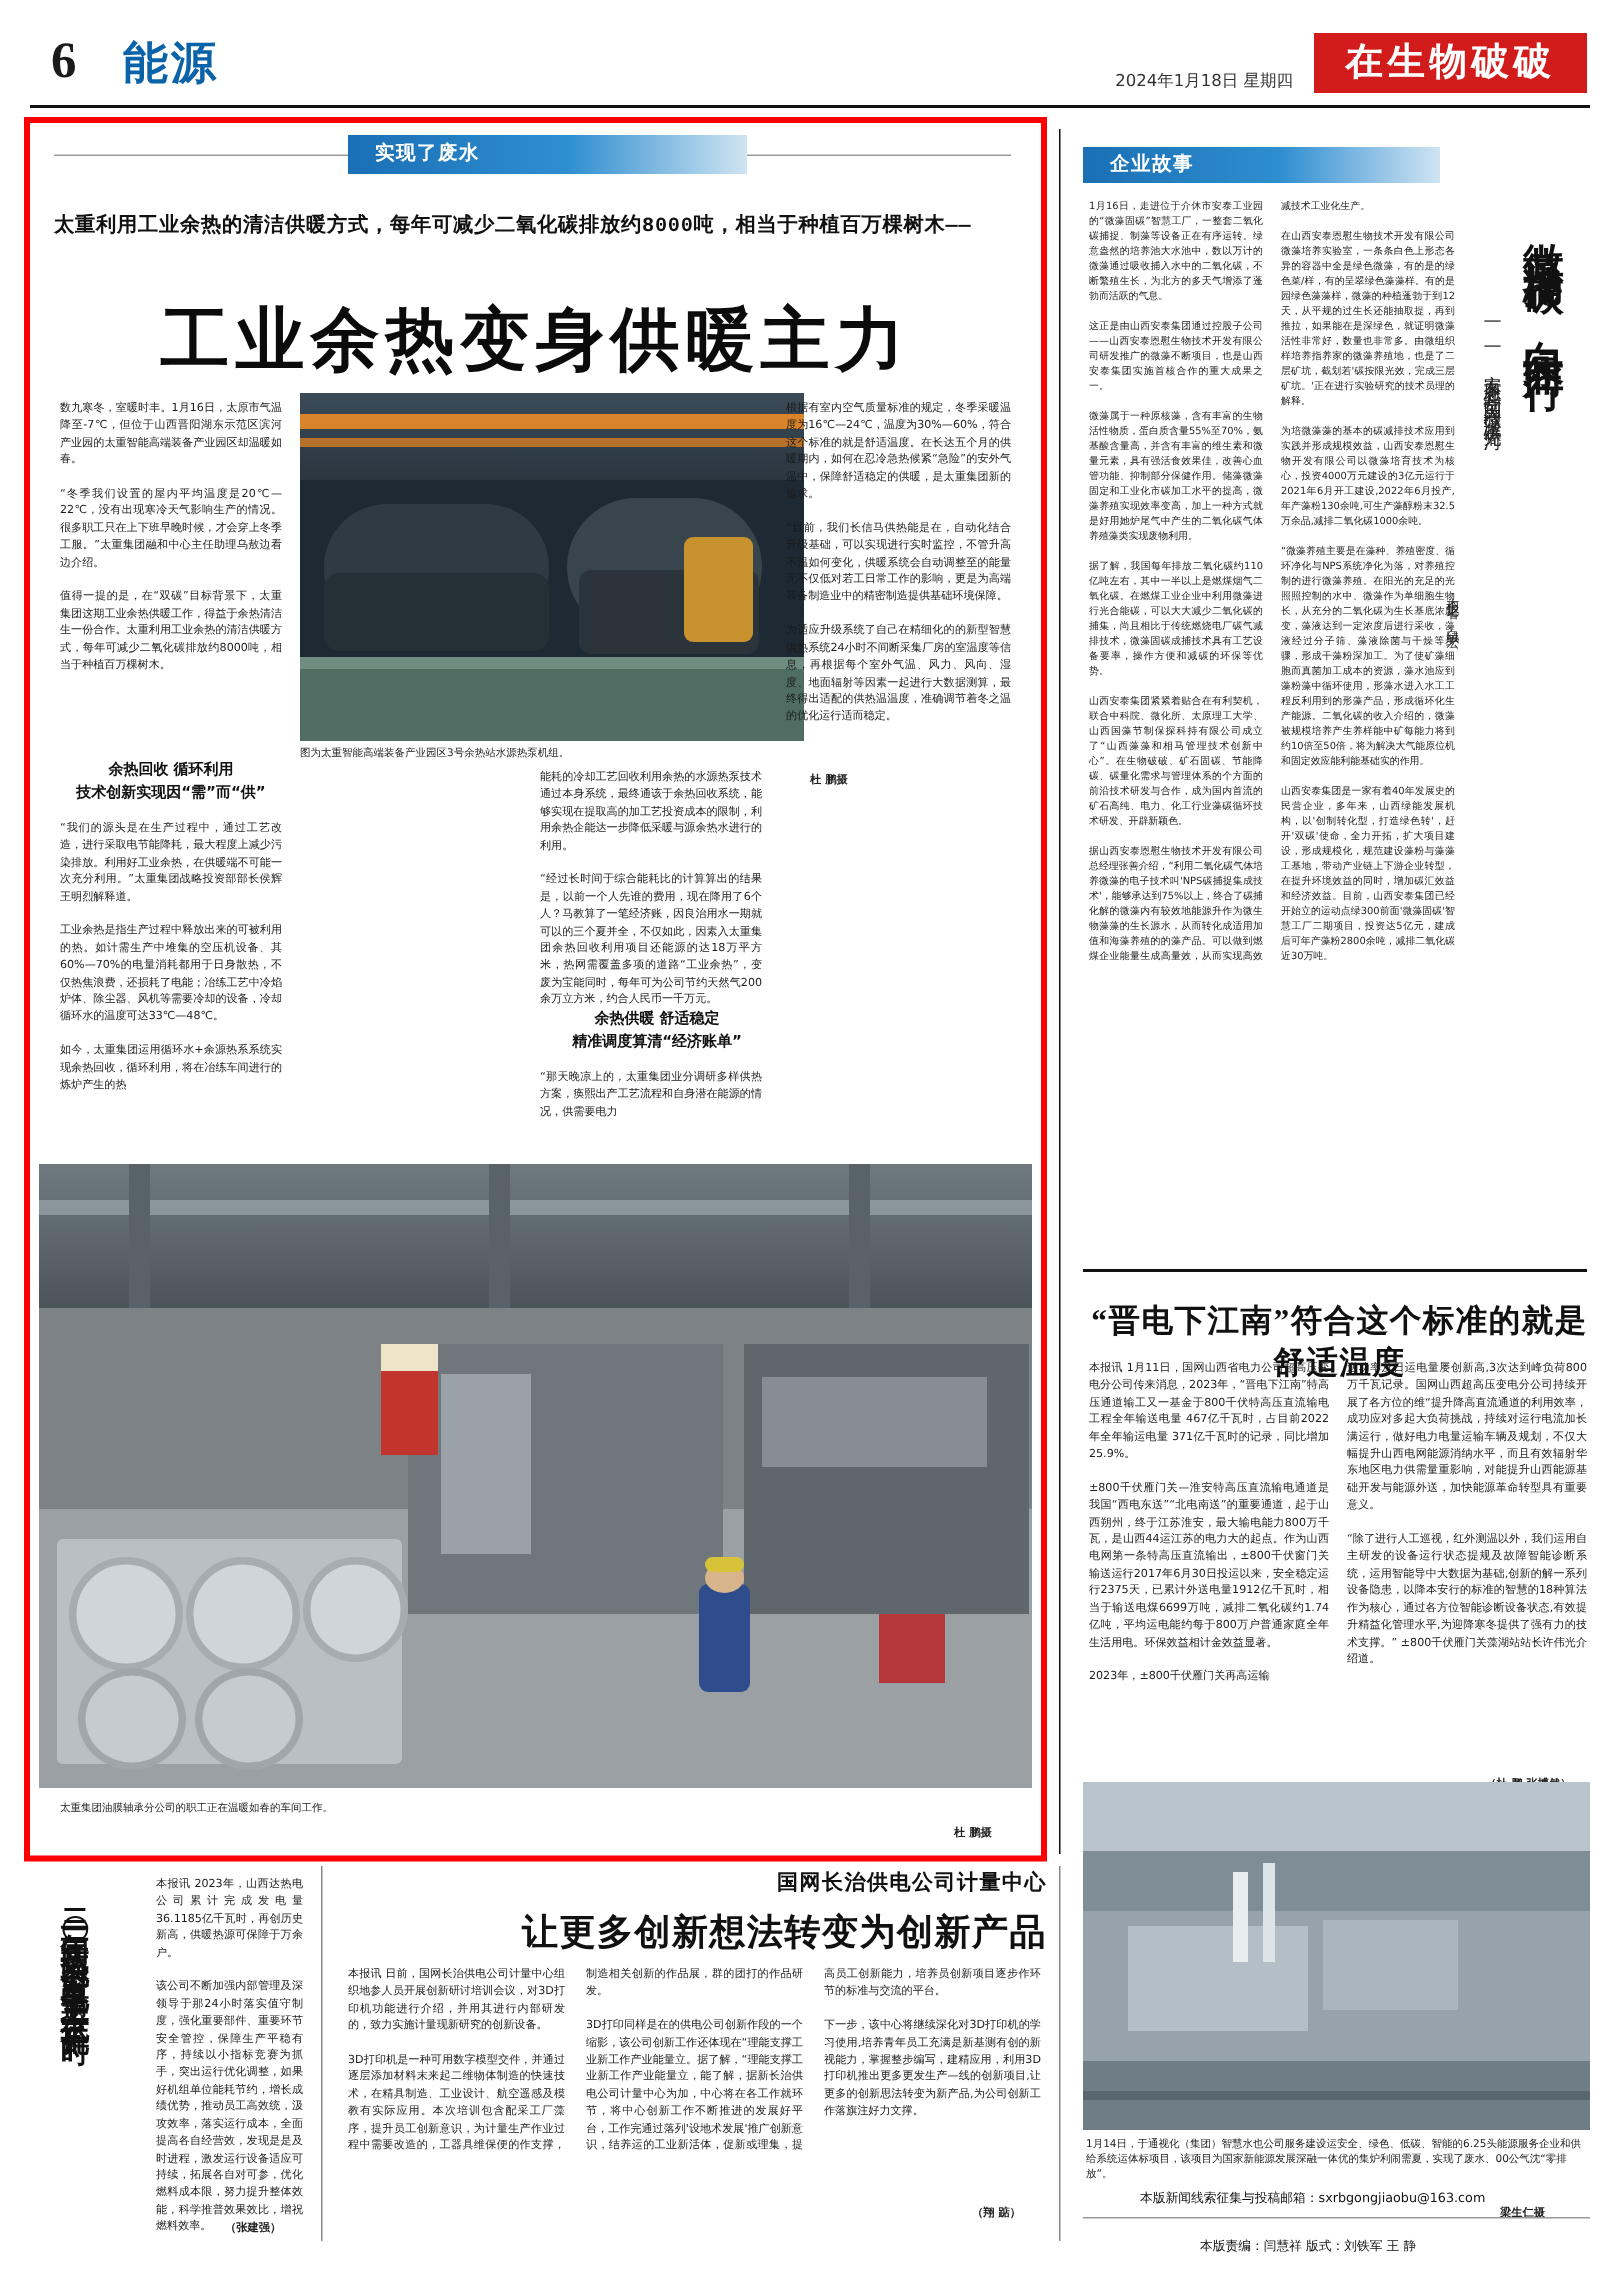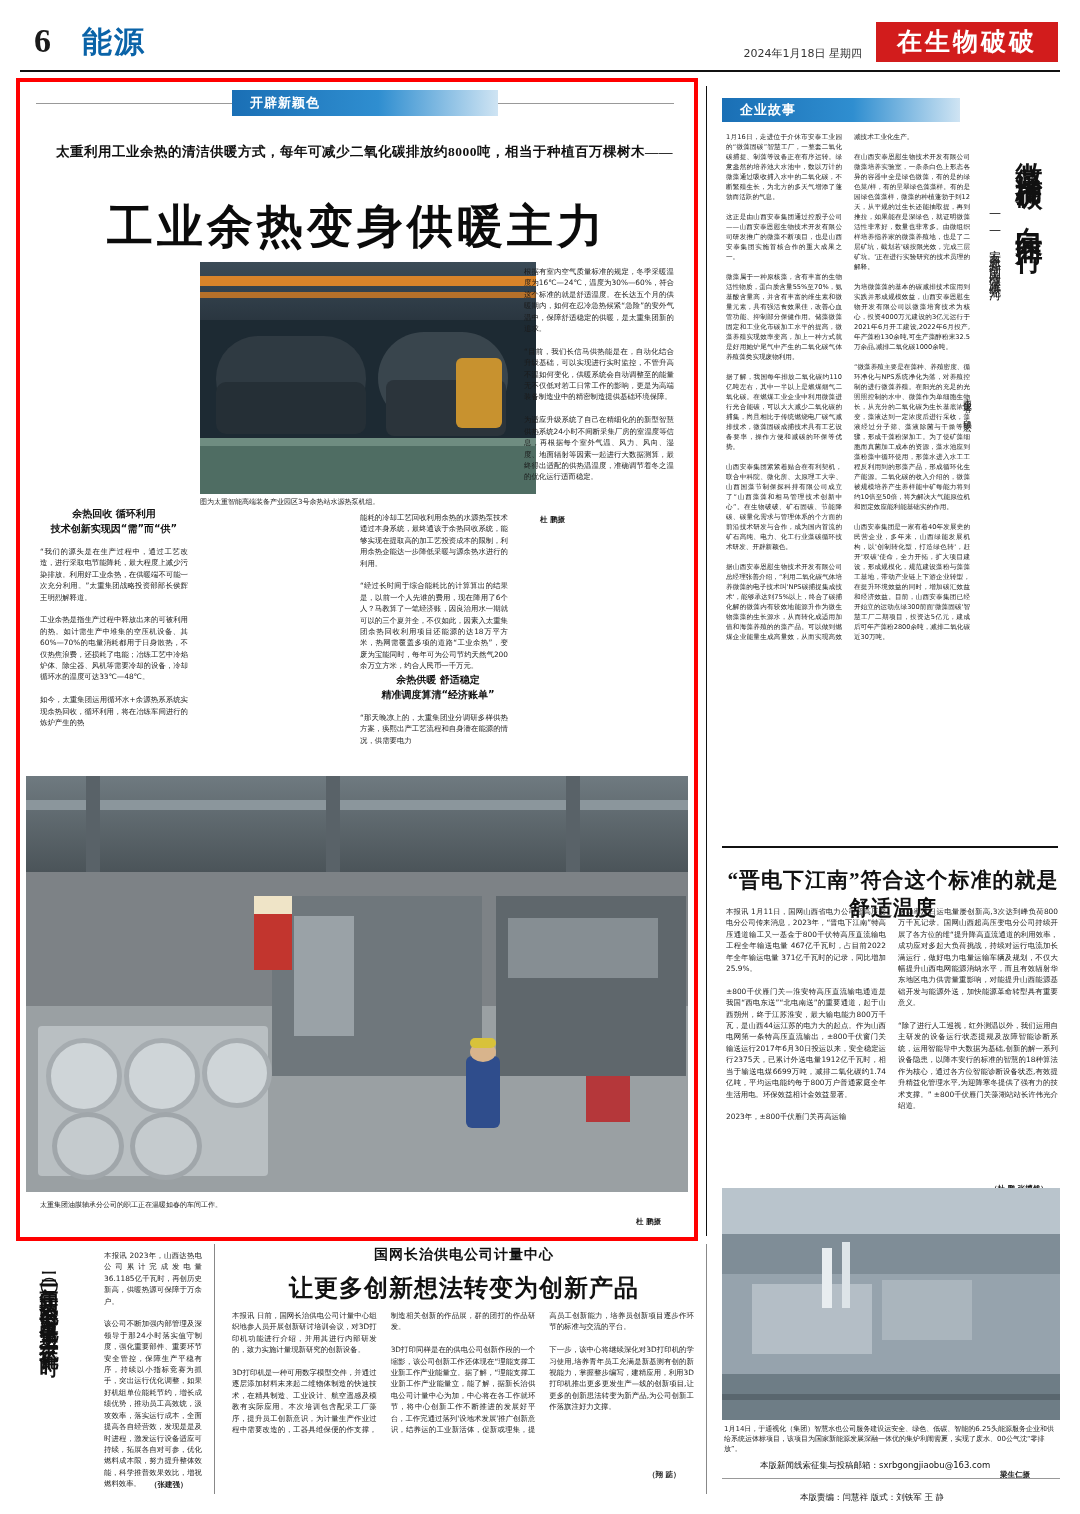--- a/index.html
+++ b/index.html
@@ -21,57 +21,57 @@
   .col{position:absolute;font-size:7.4px;line-height:11.4px;color:#1b1b1b;text-align:justify;text-justify:inter-ideograph;}
   .sep{position:absolute;background:#111;}
   .thin{position:absolute;background:#999;}
 
   
   .banner{position:absolute;height:26px;background:linear-gradient(to right,#1a6fb5 0%,#2f8ed0 55%,#cfe4f3 100%);}
   .banner span{display:inline-block;color:#fff;font-size:13px;font-weight:bold;line-height:26px;padding-left:18px;letter-spacing:1px;}
   .banner .bar{display:inline-block;color:#fff;}
 
   
-  .lead{position:absolute;left:56px;top:140px;width:634px;font-size:13.5px;font-weight:bold;line-height:24px;color:#111;font-family:Liberation Serif, serif;letter-spacing:.5px;}
+  .lead{position:absolute;left:36px;top:140px;width:634px;font-size:13.5px;font-weight:bold;line-height:24px;color:#111;font-family:Liberation Mono, monospace;letter-spacing:.5px;}
   .headline{position:absolute;left:40px;top:196px;width:634px;text-align:center;font-size:46px;font-weight:bold;letter-spacing:4px;color:#0b0b0b;font-family:"Liberation Serif",serif;}
 
   .subhead{position:absolute;font-size:10px;font-weight:bold;text-align:center;color:#111;line-height:15px;}
 
   .photo{position:absolute;overflow:hidden;}
   .cap{position:absolute;font-size:7px;color:#222;}
   .credit{position:absolute;font-size:7.5px;color:#222;font-weight:bold;margin-top:18px;}
 
   
   .vtitle{position:absolute;writing-mode:vertical-rl;text-orientation:upright;font-size:27px;font-weight:bold;letter-spacing:7px;color:#111;font-family:"Liberation Serif",serif;line-height:46px;}
   .vsub{position:absolute;writing-mode:vertical-rl;text-orientation:upright;font-size:12px;letter-spacing:3px;color:#222;line-height:22px;}
   .vauthor{position:absolute;writing-mode:vertical-rl;text-orientation:upright;font-size:8.5px;letter-spacing:2px;color:#222;}
 
   .h2{position:absolute;font-size:20px;font-weight:bold;color:#111;font-family:"Liberation Serif",serif;letter-spacing:1px;}
-  .h3{position:absolute;font-size:16px;font-weight:bold;color:#111;font-family:Liberation Sans, sans-serif;letter-spacing:1px;text-align:center;}
+  .h3{position:absolute;font-size:16px;font-weight:bold;color:#111;font-family:Liberation Sans, sans-serif;letter-spacing:1px;text-align:right;}
   .footline{position:absolute;font-size:8.5px;color:#111;}
 </style>
 </head>
 <body>
 
 <div class="page">
 
   <div class="masthead">
     <div class="page-num">6</div>
     <div class="section-name">能源</div>
     <div class="mast-date">2024年1月18日 星期四</div>
     <div class="mast-logo">在生物破破</div>
   </div>
   <div class="mast-rule"></div>
 
   <div class="redframe"></div>
 
   <div class="sep" style="left:706px;top:86px;width:1px;height:1150px;"></div>
 
   <div class="banner" style="left:232px;top:90px;width:266px;">
-    <span class="bar">开辟新颖色</span>
+    <span class="bar">实现了废水</span>
   </div>
   <div class="thin" style="left:36px;top:103px;width:196px;height:1px;"></div>
   <div class="thin" style="left:498px;top:103px;width:176px;height:1px;"></div>
 
   <div class="banner" style="left:722px;top:98px;width:238px;height:24px;">
     <span class="bar" style="line-height:24px;">企业故事</span>
   </div>
 
   <div class="lead">太重利用工业余热的清洁供暖方式，每年可减少二氧化碳排放约8000吨，相当于种植百万棵树木——</div>
   <div class="headline">工业余热变身供暖主力</div>
@@ -84,20 +84,25 @@
     <div style="position:absolute;left:16px;top:120px;width:150px;height:52px;background:#252f36;border-radius:10px;"></div>
     <div style="position:absolute;left:178px;top:70px;width:130px;height:92px;background:#39454d;border-radius:46px;"></div>
     <div style="position:absolute;left:186px;top:118px;width:120px;height:56px;background:#2b343b;border-radius:8px;"></div>
     <div style="position:absolute;left:256px;top:96px;width:46px;height:70px;background:#c8922f;border-radius:6px;"></div>
     <div style="position:absolute;left:0;top:176px;width:336px;height:56px;background:#4f6d63;"></div>
     <div style="position:absolute;left:0;top:176px;width:336px;height:8px;background:#6f8d81;"></div>
   </div>
   <div class="cap" style="left:200px;top:497px;width:300px;">图为太重智能高端装备产业园区3号余热站水源热泵机组。</div>
   <div class="credit" style="left:540px;top:497px;">杜 鹏摄</div>
 
+  <div class="col" style="left:40px;top:266px;width:148px;white-space:pre-line;">数九寒冬，室暖时丰。1月16日，太原市气温降至-7℃，但位于山西晋阳湖东示范区滨河产业园的太重智能高端装备产业园区却温暖如春。
+
+“冬季我们设置的屋内平均温度是20℃—22℃，没有出现寒冷天气影响生产的情况。很多职工只在上下班早晚时候，才会穿上冬季工服。”太重集团融和中心主任助理乌敖边看边介绍。
+
+值得一提的是，在“双碳”目标背景下，太重集团这期工业余热供暖工作，得益于余热清洁生一份合作。太重利用工业余热的清洁供暖方式，每年可减少二氧化碳排放约8000吨，相当于种植百万棵树木。</div>
   <div class="subhead" style="left:40px;top:506px;width:148px;white-space:pre-line;">余热回收 循环利用
 技术创新实现因“需”而“供”</div>
   <div class="col" style="left:40px;top:546px;width:148px;white-space:pre-line;">“我们的源头是在生产过程中，通过工艺改造，进行采取电节能降耗，最大程度上减少污染排放。利用好工业余热，在供暖端不可能一次充分利用。”太重集团战略投资部部长侯辉王明烈解释道。
 
 工业余热是指生产过程中释放出来的可被利用的热。如计需生产中堆集的空压机设备、其60%—70%的电量消耗都用于日身散热，不仅热焦浪费，还损耗了电能；冶练工艺中冷焰炉体、除尘器、风机等需要冷却的设备，冷却循环水的温度可达33℃—48℃。
 
 如今，太重集团运用循环水+余源热系系统实现余热回收，循环利用，将在冶练车间进行的炼炉产生的热</div>
 
   <div class="col" style="left:360px;top:512px;width:148px;white-space:pre-line;">能耗的冷却工艺回收利用余热的水源热泵技术通过本身系统，最终通该于余热回收系统，能够实现在提取高的加工艺投资成本的限制，利用余热企能达一步降低采暖与源余热水进行的利用。
 

